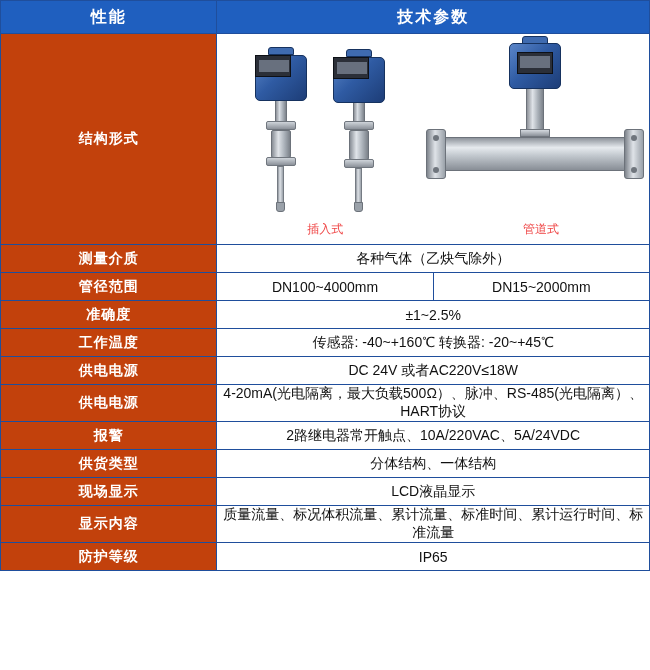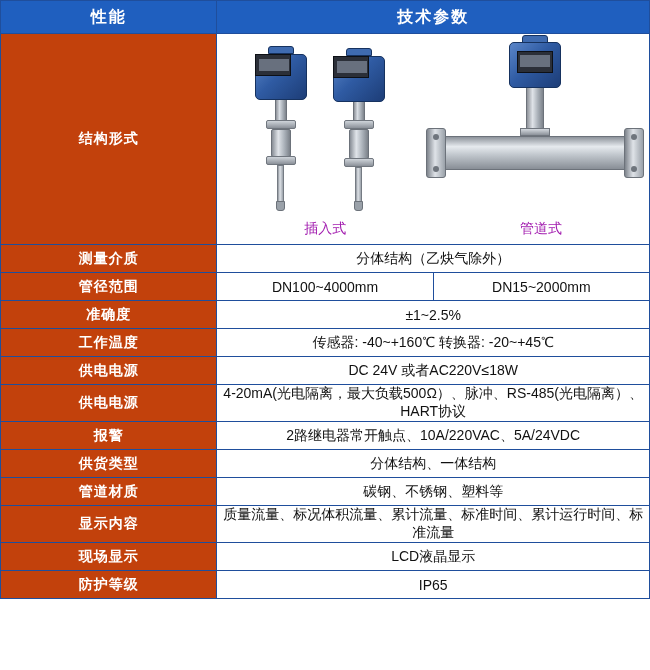--- a/index.html
+++ b/index.html
@@ -61,22 +61,22 @@
   .struct-half {
     flex: 1 1 50%;
     position: relative;
     display: flex;
     flex-direction: column;
     align-items: center;
     justify-content: flex-end;
     padding-bottom: 6px;
   }
   .struct-caption {
-    font-size: 14px;
-    color: #a21caf;
+    font-size: 12px;
+    color: #ef4444;
     margin-top: 2px;
   }
   .art {
     position: relative;
     width: 100%;
     height: 178px;
   }
 
   
   .probe {
@@ -343,21 +343,21 @@
             </div>
             <span class="struct-caption">管道式</span>
           </div>
 
         </div>
       </td>
     </tr>
 
     <tr>
       <td class="label-cell">测量介质</td>
-      <td class="val-cell" colspan="2">分体结构（乙炔气除外）</td>
+      <td class="val-cell" colspan="2">各种气体（乙炔气除外）</td>
     </tr>
 
     <tr>
       <td class="label-cell">管径范围</td>
       <td class="val-cell">DN100~4000mm</td>
       <td class="val-cell">DN15~2000mm</td>
     </tr>
 
 
     <tr>
@@ -385,34 +385,30 @@
     <tr>
       <td class="label-cell">报警</td>
       <td class="val-cell" colspan="2">2路继电器常开触点、10A/220VAC、5A/24VDC</td>
     </tr>
 
     <tr>
       <td class="label-cell">供货类型</td>
       <td class="val-cell" colspan="2">分体结构、一体结构</td>
     </tr>
 
-    <tr>
-      <td class="label-cell">管道材质</td>
-      <td class="val-cell" colspan="2">碳钢、不锈钢、塑料等</td>
+
+    <tr>
+      <td class="label-cell">现场显示</td>
+      <td class="val-cell" colspan="2">LCD液晶显示</td>
     </tr>
 
     <tr>
       <td class="label-cell">显示内容</td>
       <td class="val-cell" colspan="2">质量流量、标况体积流量、累计流量、标准时间、累计运行时间、标准流量</td>
     </tr>
 
     <tr>
-      <td class="label-cell">现场显示</td>
-      <td class="val-cell" colspan="2">LCD液晶显示</td>
-    </tr>
-
-    <tr>
       <td class="label-cell">防护等级</td>
       <td class="val-cell" colspan="2">IP65</td>
     </tr>
 
   </tbody>
 </table>
 
 </body></html>

